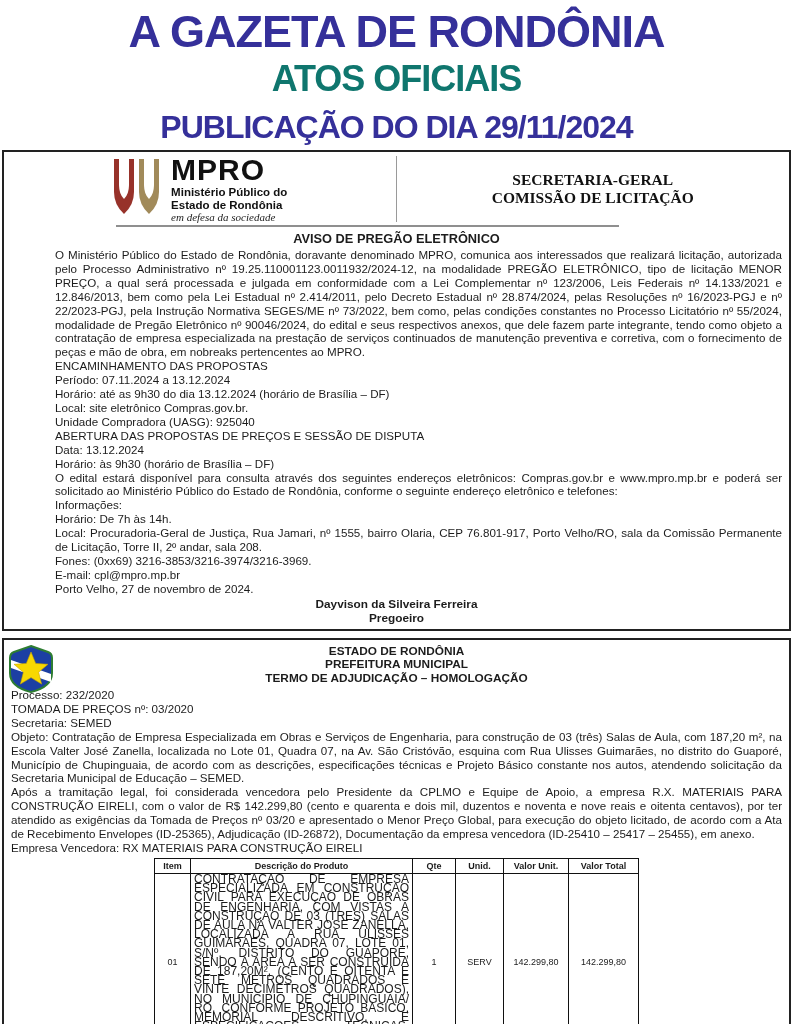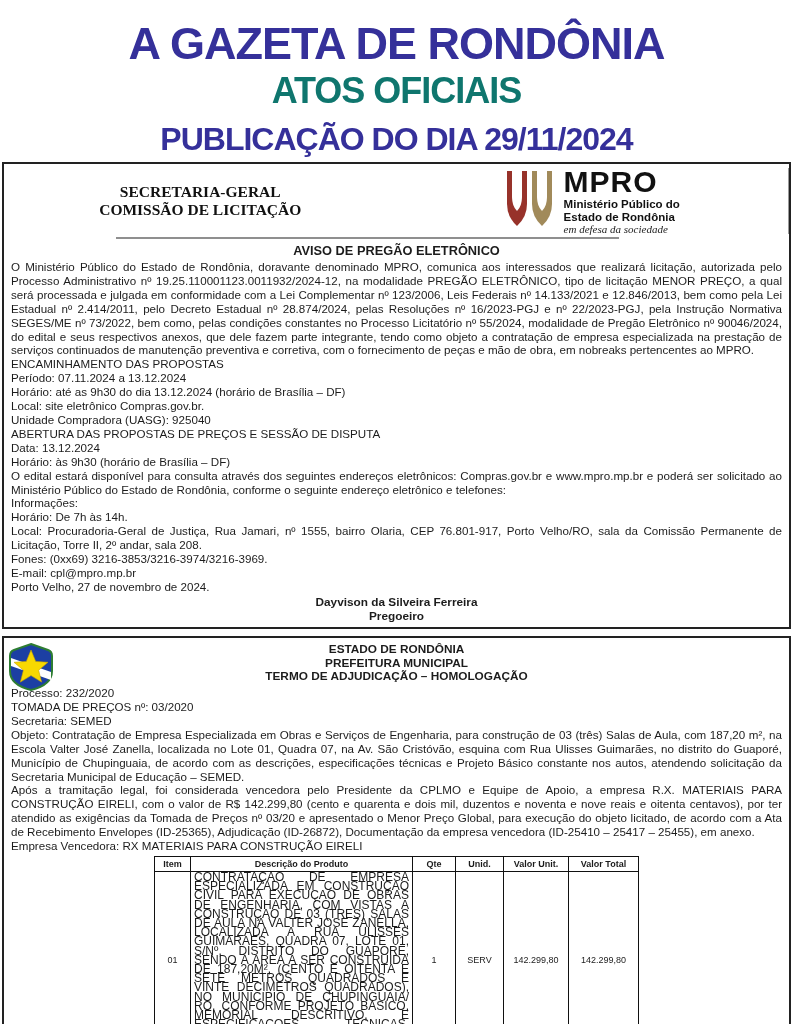--- a/index.html
+++ b/index.html
@@ -1,20 +1,20 @@
 <!DOCTYPE html>
 <html><head>
 <meta charset="utf-8">
 <style>
   * { margin:0; padding:0; box-sizing:border-box; }
   html,body { width:793px; height:1024px; background:#ffffff; overflow:hidden;
               font-family:"Liberation Sans","DejaVu Sans",sans-serif; color:#1c1c1c; }
 
   
-  .masthead { text-align:center; padding-top:21px; line-height:1; }
+  .masthead { text-align:center; padding-top:9px; line-height:1; }
   .masthead .gazette-title { color:#35309a; font-size:45px; font-weight:bold; letter-spacing:-1px; }
   .masthead .gazette-subtitle { color:#0f766e; font-size:36px; font-weight:bold; margin-top:7px; letter-spacing:-1px; }
   .masthead .gazette-dateline { color:#35309a; font-size:32px; font-weight:bold; margin-top:14px; letter-spacing:-1px; }
 
   
   .notice { margin:0 2px; border:2px solid #222; background:#fff; }
   .notice-mpro { margin-top:7px; }
   .notice-chupinguaia { margin-top:7px; border-bottom-width:4px; }
 
   
@@ -24,21 +24,21 @@
   .mpro-textblock { text-align:left; line-height:1; }
   .mpro-acronym { font-size:30px; font-weight:bold; letter-spacing:1px; color:#111; }
   .mpro-org { font-size:11.5px; font-weight:bold; color:#111; line-height:1.08; margin-top:1px; }
   .mpro-motto { font-family:"Liberation Serif",serif; font-style:italic; font-size:11px; color:#222; margin-top:1px; }
   .secretariat { font-family:"Liberation Serif","DejaVu Serif",serif; font-weight:bold; font-size:15.5px;
                  text-align:center; line-height:1.15; color:#111; }
   .n1-rule { height:2px; background:#8f8f8f; margin:3px 170px 0 112px; }
   .n1-title { text-align:center; font-weight:bold; font-size:12.8px; margin-top:4px; }
 
   .n1-body { padding:2px 7px 0; font-size:11.6px; line-height:13.9px; text-align:justify; }
-  .n1-body .bline { text-align:justify; }
+  .n1-body .bline { text-align:justify;margin-left:44px; }
   .signature { text-align:center; font-weight:bold; font-size:11.8px; line-height:14.5px; margin:1px 0 3px; }
 
   
   .n2-inner { position:relative; padding:5px 7px 2px; }
   .n2-emblem { position:absolute; left:3px; top:4px; }
   .n2-header { text-align:center; font-weight:bold; font-size:11.8px; line-height:13.8px; }
   .n2-body { font-size:11.6px; line-height:13.9px; text-align:justify; margin-top:2px; }
 
   table.adj { border-collapse:collapse; width:484px; margin:3px auto 0; table-layout:fixed; }
   table.adj th, table.adj td { border:1px solid #111; }
@@ -59,40 +59,40 @@
 
 <div class="masthead">
   <div class="gazette-title">A GAZETA DE RONDÔNIA</div>
   <div class="gazette-subtitle">ATOS OFICIAIS</div>
   <div class="gazette-dateline">PUBLICAÇÃO DO DIA 29/11/2024</div>
 </div>
 
 <div class="notice notice-mpro">
 
   <div class="n1-header">
-    <div class="half right">
-      <div class="secretariat">
-        <div>SECRETARIA-GERAL</div>
-        <div>COMISSÃO DE LICITAÇÃO</div>
-      </div>
-    </div>
     <div class="half left">
       <span>
         <svg width="50" height="58" viewBox="0 0 50 58">
           <path d="M2,1 H22 V34 Q22,47 12,56 Q2,47 2,34 Z" fill="#97322a"></path>
           <path d="M7,1 H17 V27 Q17,36 12,41 Q7,36 7,27 Z" fill="#ffffff"></path>
           <path d="M27,1 H47 V34 Q47,47 37,56 Q27,47 27,34 Z" fill="#a18a5a"></path>
           <path d="M32,1 H42 V27 Q42,36 37,41 Q32,36 32,27 Z" fill="#ffffff"></path>
         </svg>
       </span>
       <div class="mpro-textblock">
         <div class="mpro-acronym">MPRO</div>
         <div class="mpro-org">Ministério Público do</div>
         <div class="mpro-org">Estado de Rondônia</div>
         <div class="mpro-motto">em defesa da sociedade</div>
+      </div>
+    </div>
+    <div class="half right">
+      <div class="secretariat">
+        <div>SECRETARIA-GERAL</div>
+        <div>COMISSÃO DE LICITAÇÃO</div>
       </div>
     </div>
   </div>
 
   <div class="n1-rule"></div>
 
   <div class="n1-title">AVISO DE PREGÃO ELETRÔNICO</div>
 
   <div class="n1-body">
     <div class="bline">O Ministério Público do Estado de Rondônia, doravante denominado MPRO, comunica aos interessados que realizará licitação, autorizada pelo Processo Administrativo nº 19.25.110001123.0011932/2024-12, na modalidade PREGÃO ELETRÔNICO, tipo de licitação MENOR PREÇO, a qual será processada e julgada em conformidade com a Lei Complementar nº 123/2006, Leis Federais nº 14.133/2021 e 12.846/2013, bem como pela Lei Estadual nº 2.414/2011, pelo Decreto Estadual nº 28.874/2024, pelas Resoluções nº 16/2023-PGJ e nº 22/2023-PGJ, pela Instrução Normativa SEGES/ME nº 73/2022, bem como, pelas condições constantes no Processo Licitatório nº 55/2024, modalidade de Pregão Eletrônico nº 90046/2024, do edital e seus respectivos anexos, que dele fazem parte integrante, tendo como objeto a contratação de empresa especializada na prestação de serviços continuados de manutenção preventiva e corretiva, com o fornecimento de peças e mão de obra, em nobreaks pertencentes ao MPRO.</div>

